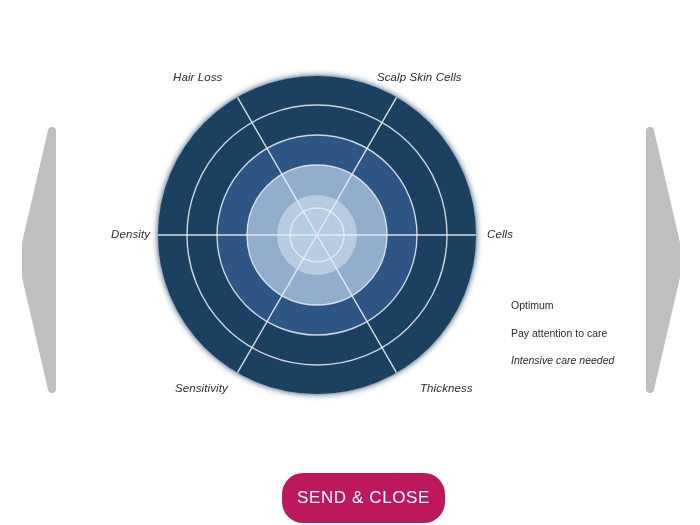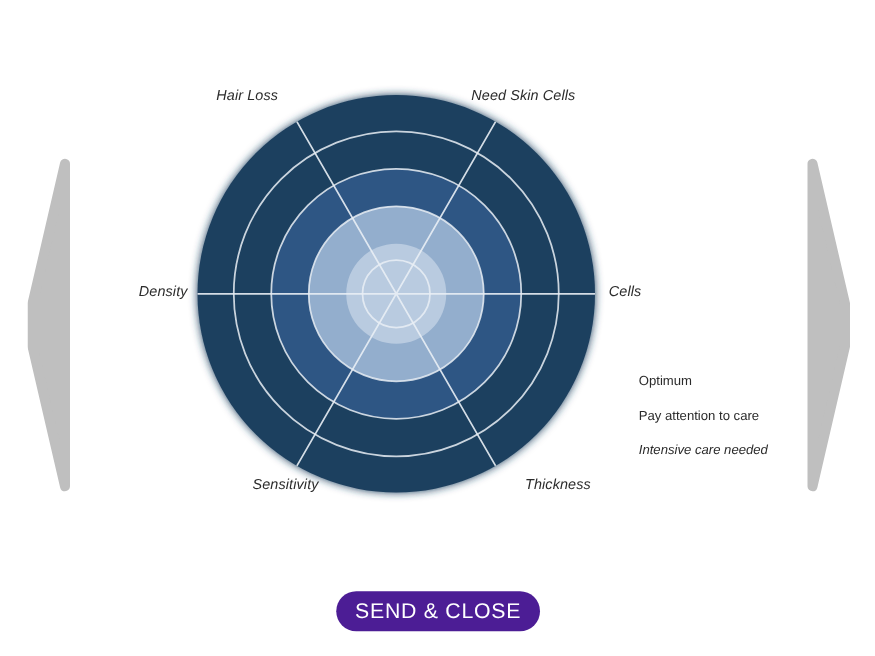--- a/index.html
+++ b/index.html
@@ -40,21 +40,21 @@
     color: #2b2b2b;
     white-space: nowrap;
     letter-spacing: 0.1px;
     font-style: italic;
   }
 
   #axis-label-hair-loss   { left: 173px; top: 71px; }
   #axis-label-dead-skin   { left: 377px; top: 71px; }
   #axis-label-scalp       { left: 487px; top: 228px; }
   #axis-label-thickness   { left: 420px; top: 382px; }
-  #axis-label-sensitivity { left: 175px; top: 382px; margin-left: 27px; }
+  #axis-label-sensitivity { left: 175px; top: 382px; }
   #axis-label-density     { left: 111px; top: 228px; }
 
   #legend {
     position: absolute;
     left: 511px;
     top: 299px;
     width: 130px;
   }
   .legend-item {
     font-family: "Liberation Sans", sans-serif;
@@ -72,27 +72,27 @@
     width: 40px;
     height: 270px;
     cursor: pointer;
   }
   #nav-prev { left: 22px; }
   #nav-next { left: 640px; }
   #nav-prev svg, #nav-next svg { display: block; }
 
   #send-close-button {
     position: absolute;
-    left: 269px;
+    left: 282px;
     top: 473px;
     width: 163px;
-    height: 32px;
+    height: 50px;
     border: none;
     border-radius: 21px;
-    background: #4c1d95;
+    background: #be185d;
     color: #ffffff;
     font-family: "Liberation Sans", sans-serif;
     font-size: 17px;
     letter-spacing: 0.6px;
     cursor: pointer;
     padding: 0;
   }
 </style>
 </head>
 <body>
@@ -129,21 +129,21 @@
       </g>
       <g stroke="#e9eff5" stroke-width="1.4" stroke-linecap="round" opacity="0.9">
         <line x1="158" y1="235" x2="476" y2="235"></line>
         <line x1="396.5" y1="97.3" x2="237.5" y2="372.7"></line>
         <line x1="237.5" y1="97.3" x2="396.5" y2="372.7"></line>
       </g>
     </g>
   </svg>
 
   <div class="axis-label" id="axis-label-hair-loss">Hair Loss</div>
-  <div class="axis-label" id="axis-label-dead-skin">Need Skin Cells</div>
+  <div class="axis-label" id="axis-label-dead-skin">Scalp Skin Cells</div>
   <div class="axis-label" id="axis-label-scalp">Cells</div>
   <div class="axis-label" id="axis-label-thickness">Thickness</div>
   <div class="axis-label" id="axis-label-sensitivity">Sensitivity</div>
   <div class="axis-label" id="axis-label-density">Density</div>
 
   <div id="legend">
     <div class="legend-item">Optimum</div>
     <div class="legend-item">Pay attention to care</div>
     <div class="legend-item">Intensive care needed</div>
   </div>

